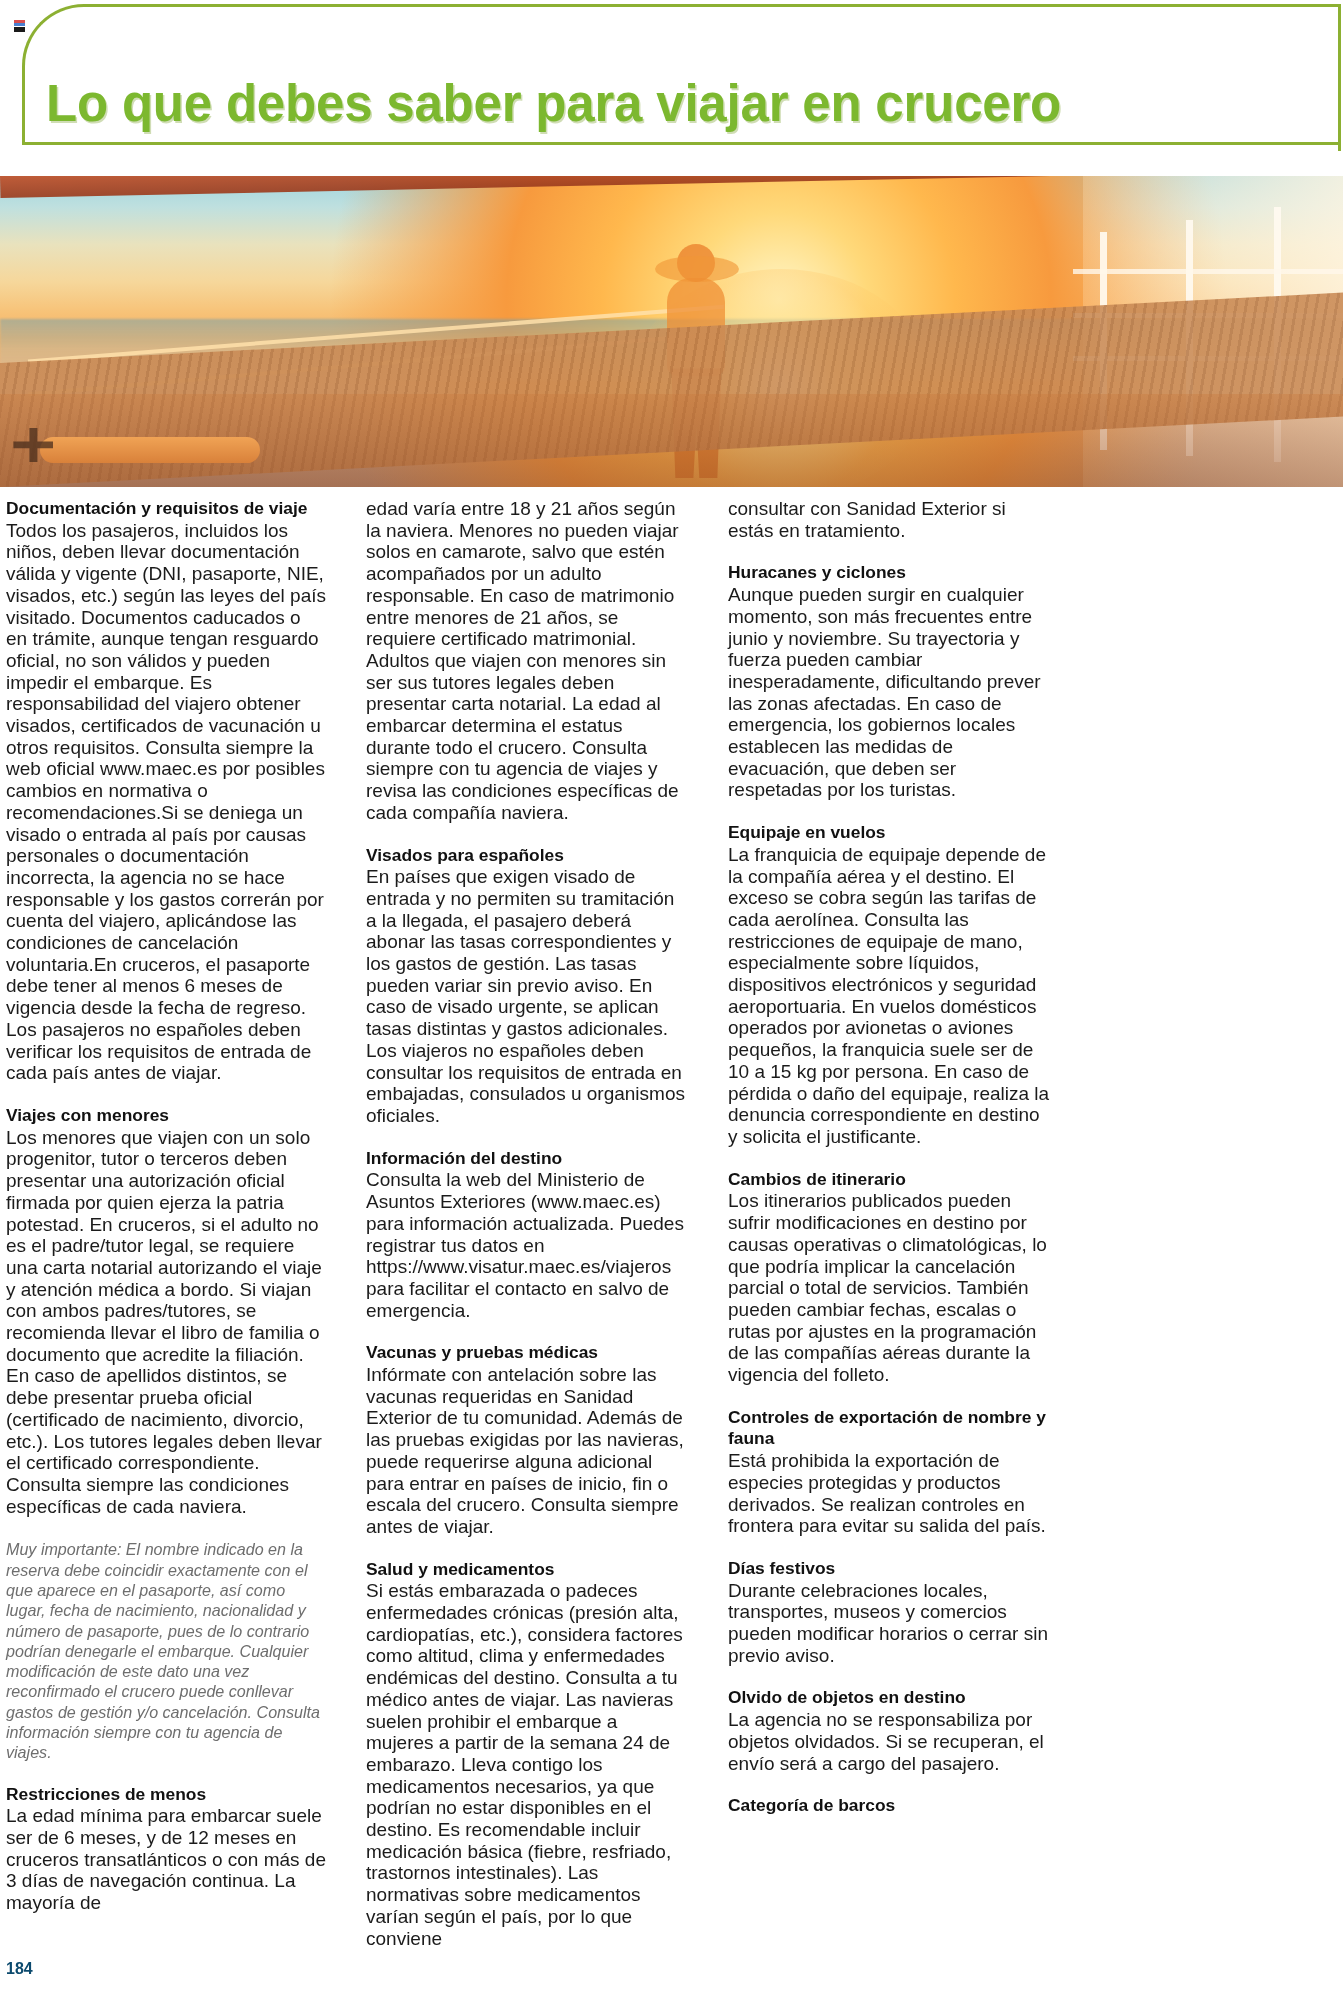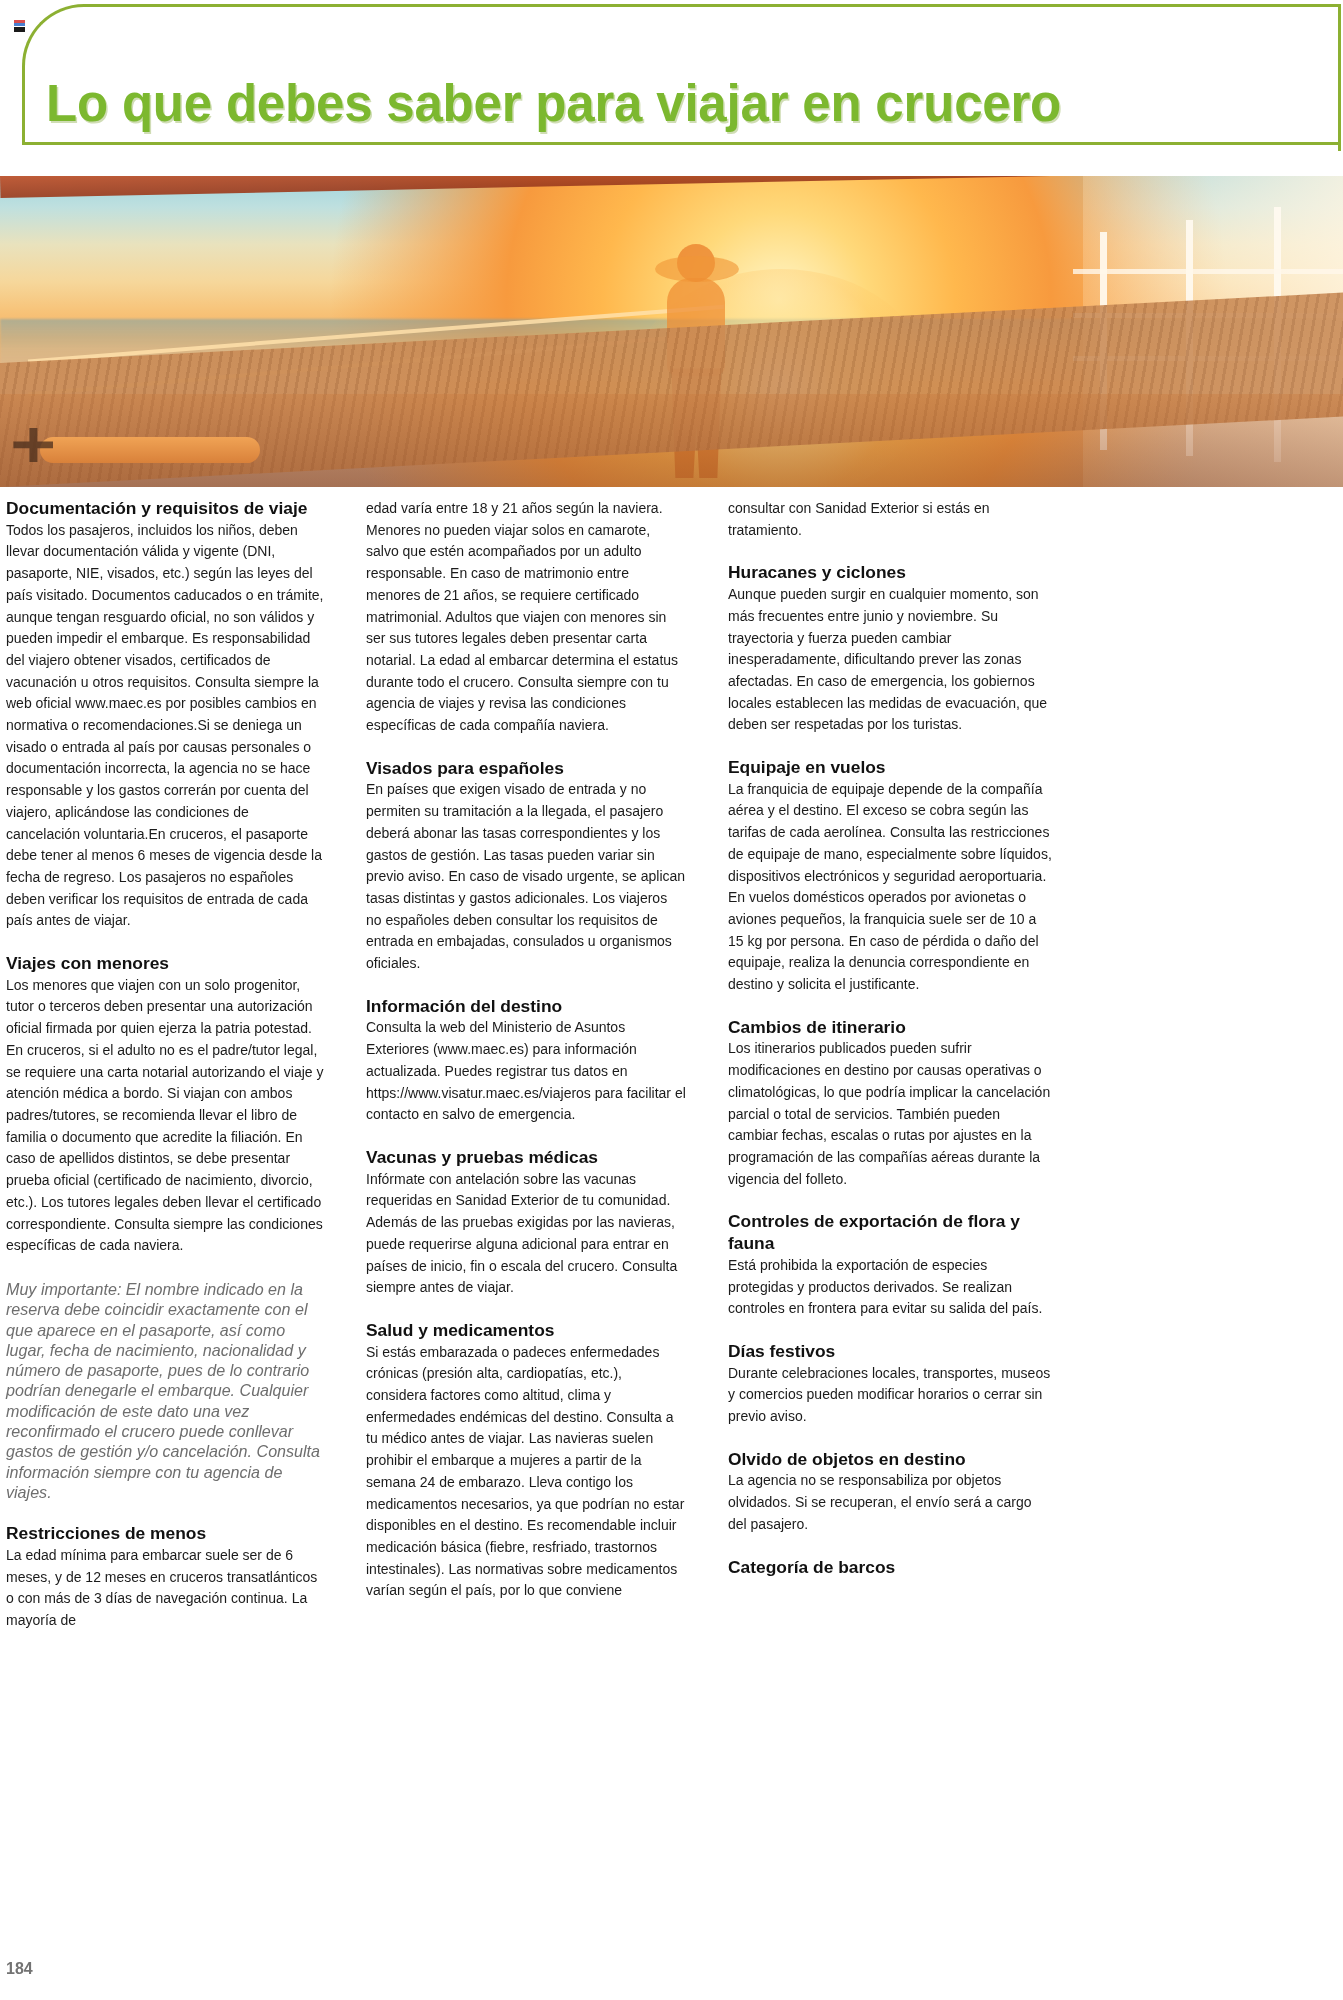--- a/index.html
+++ b/index.html
@@ -212,36 +212,36 @@
   .sec-title {
     font-weight: bold;
     font-size: 17.4px;
     line-height: 21.7px;
     color: #111111;
     margin: 0;
   }
   .sec-title.spaced { margin-top: 21px; }
   .sec-body {
     margin: 0;
-    font-size: 14px;
+    font-size: 19px;
     line-height: 21.7px;
   }
   .note-block {
     margin-top: 22px;
     font-style: italic;
     color: #6e6e6e;
     font-size: 16.1px;
     line-height: 20.3px;
   }
   .page-number {
     position: absolute;
     left: 6px; top: 1960px;
     font-size: 16px;
     font-weight: bold;
-    color: #737373;
+    color: #0c4a6e;
   }
 </style>
 </head>
 <body>
 
 <div class="header-band">
   <div class="header-frame"></div>
   <div class="corner-icon"></div>
   <h1 class="header-title">Lo que debes saber para viajar en crucero</h1>
 </div>
@@ -309,21 +309,21 @@
 
     <h2 class="sec-title spaced">Huracanes y ciclones</h2>
     <p class="sec-body">Aunque pueden surgir en cualquier momento, son más frecuentes entre junio y noviembre. Su trayectoria y fuerza pueden cambiar inesperadamente, dificultando prever las zonas afectadas. En caso de emergencia, los gobiernos locales establecen las medidas de evacuación, que deben ser respetadas por los turistas.</p>
 
     <h2 class="sec-title spaced">Equipaje en vuelos</h2>
     <p class="sec-body">La franquicia de equipaje depende de la compañía aérea y el destino. El exceso se cobra según las tarifas de cada aerolínea. Consulta las restricciones de equipaje de mano, especialmente sobre líquidos, dispositivos electrónicos y seguridad aeroportuaria. En vuelos domésticos operados por avionetas o aviones pequeños, la franquicia suele ser de 10 a 15 kg por persona. En caso de pérdida o daño del equipaje, realiza la denuncia correspondiente en destino y solicita el justificante.</p>
 
     <h2 class="sec-title spaced">Cambios de itinerario</h2>
     <p class="sec-body">Los itinerarios publicados pueden sufrir modificaciones en destino por causas operativas o climatológicas, lo que podría implicar la cancelación parcial o total de servicios. También pueden cambiar fechas, escalas o rutas por ajustes en la programación de las compañías aéreas durante la vigencia del folleto.</p>
 
-    <h2 class="sec-title spaced">Controles de exportación de flora y fauna</h2>
+    <h2 class="sec-title spaced">Controles de exportación de nombre y fauna</h2>
     <p class="sec-body">Está prohibida la exportación de especies protegidas y productos derivados. Se realizan controles en frontera para evitar su salida del país.</p>
 
     <h2 class="sec-title spaced">Días festivos</h2>
     <p class="sec-body">Durante celebraciones locales, transportes, museos y comercios pueden modificar horarios o cerrar sin previo aviso.</p>
 
     <h2 class="sec-title spaced">Olvido de objetos en destino</h2>
     <p class="sec-body">La agencia no se responsabiliza por objetos olvidados. Si se recuperan, el envío será a cargo del pasajero.</p>
 
     <h2 class="sec-title spaced">Categoría de barcos</h2>
   </div>

